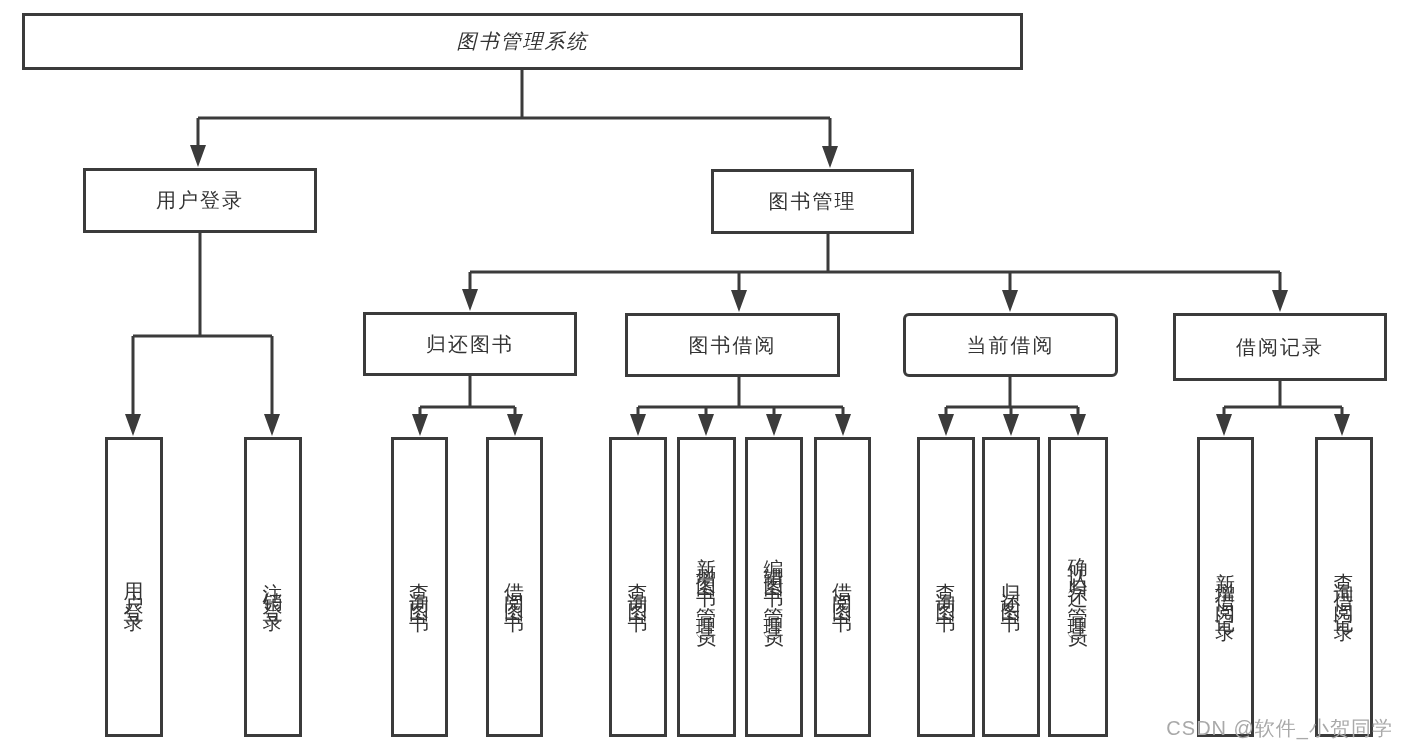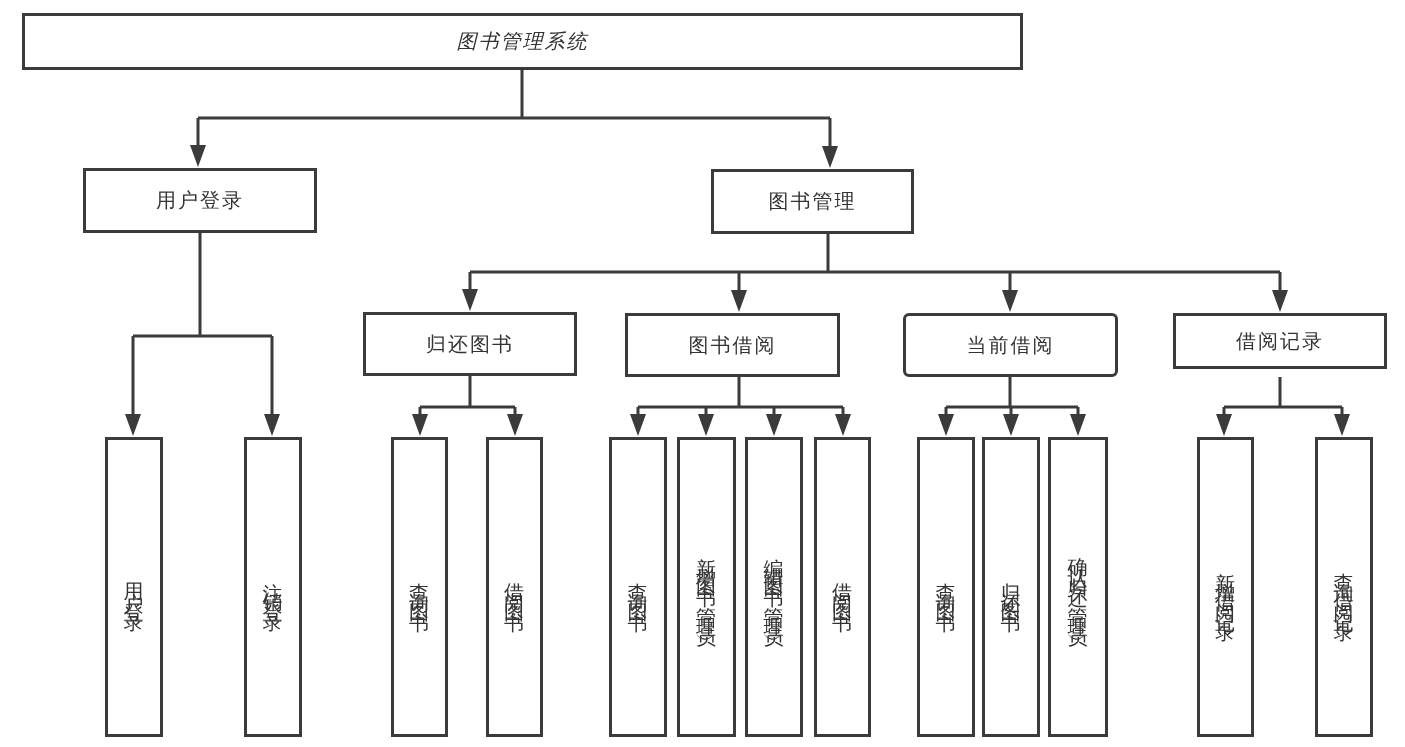--- a/index.html
+++ b/index.html
@@ -82,21 +82,21 @@
 
   <div class="box" style="left:363px;top:312px;width:214px;height:64px;">
     <span class="h-label">归还图书</span>
   </div>
   <div class="box" style="left:625px;top:313px;width:215px;height:64px;">
     <span class="h-label">图书借阅</span>
   </div>
   <div class="box" style="left:903px;top:313px;width:215px;height:64px;border-radius:6px;">
     <span class="h-label">当前借阅</span>
   </div>
-  <div class="box" style="left:1173px;top:313px;width:214px;height:56px;">
+  <div class="box" style="left:1173px;top:313px;width:214px;height:68px;">
     <span class="h-label">借阅记录</span>
   </div>
 
   <div class="box leaf" style="left:105px;top:437px;width:58px;height:300px;">
     <span class="v-label">用户登录</span>
   </div>
   <div class="box leaf" style="left:244px;top:437px;width:58px;height:300px;">
     <span class="v-label">注销登录</span>
   </div>
 
@@ -130,14 +130,15 @@
     <span class="v-label">确认归还（管理员）</span>
   </div>
 
   <div class="box leaf" style="left:1197px;top:437px;width:57px;height:300px;">
     <span class="v-label">新增借阅记录</span>
   </div>
   <div class="box leaf" style="left:1315px;top:437px;width:58px;height:300px;">
     <span class="v-label">查询借阅记录</span>
   </div>
 
+  <div class="watermark">CSDN @软件_小贺同学</div>
 
 </div>
 
 </body></html>

